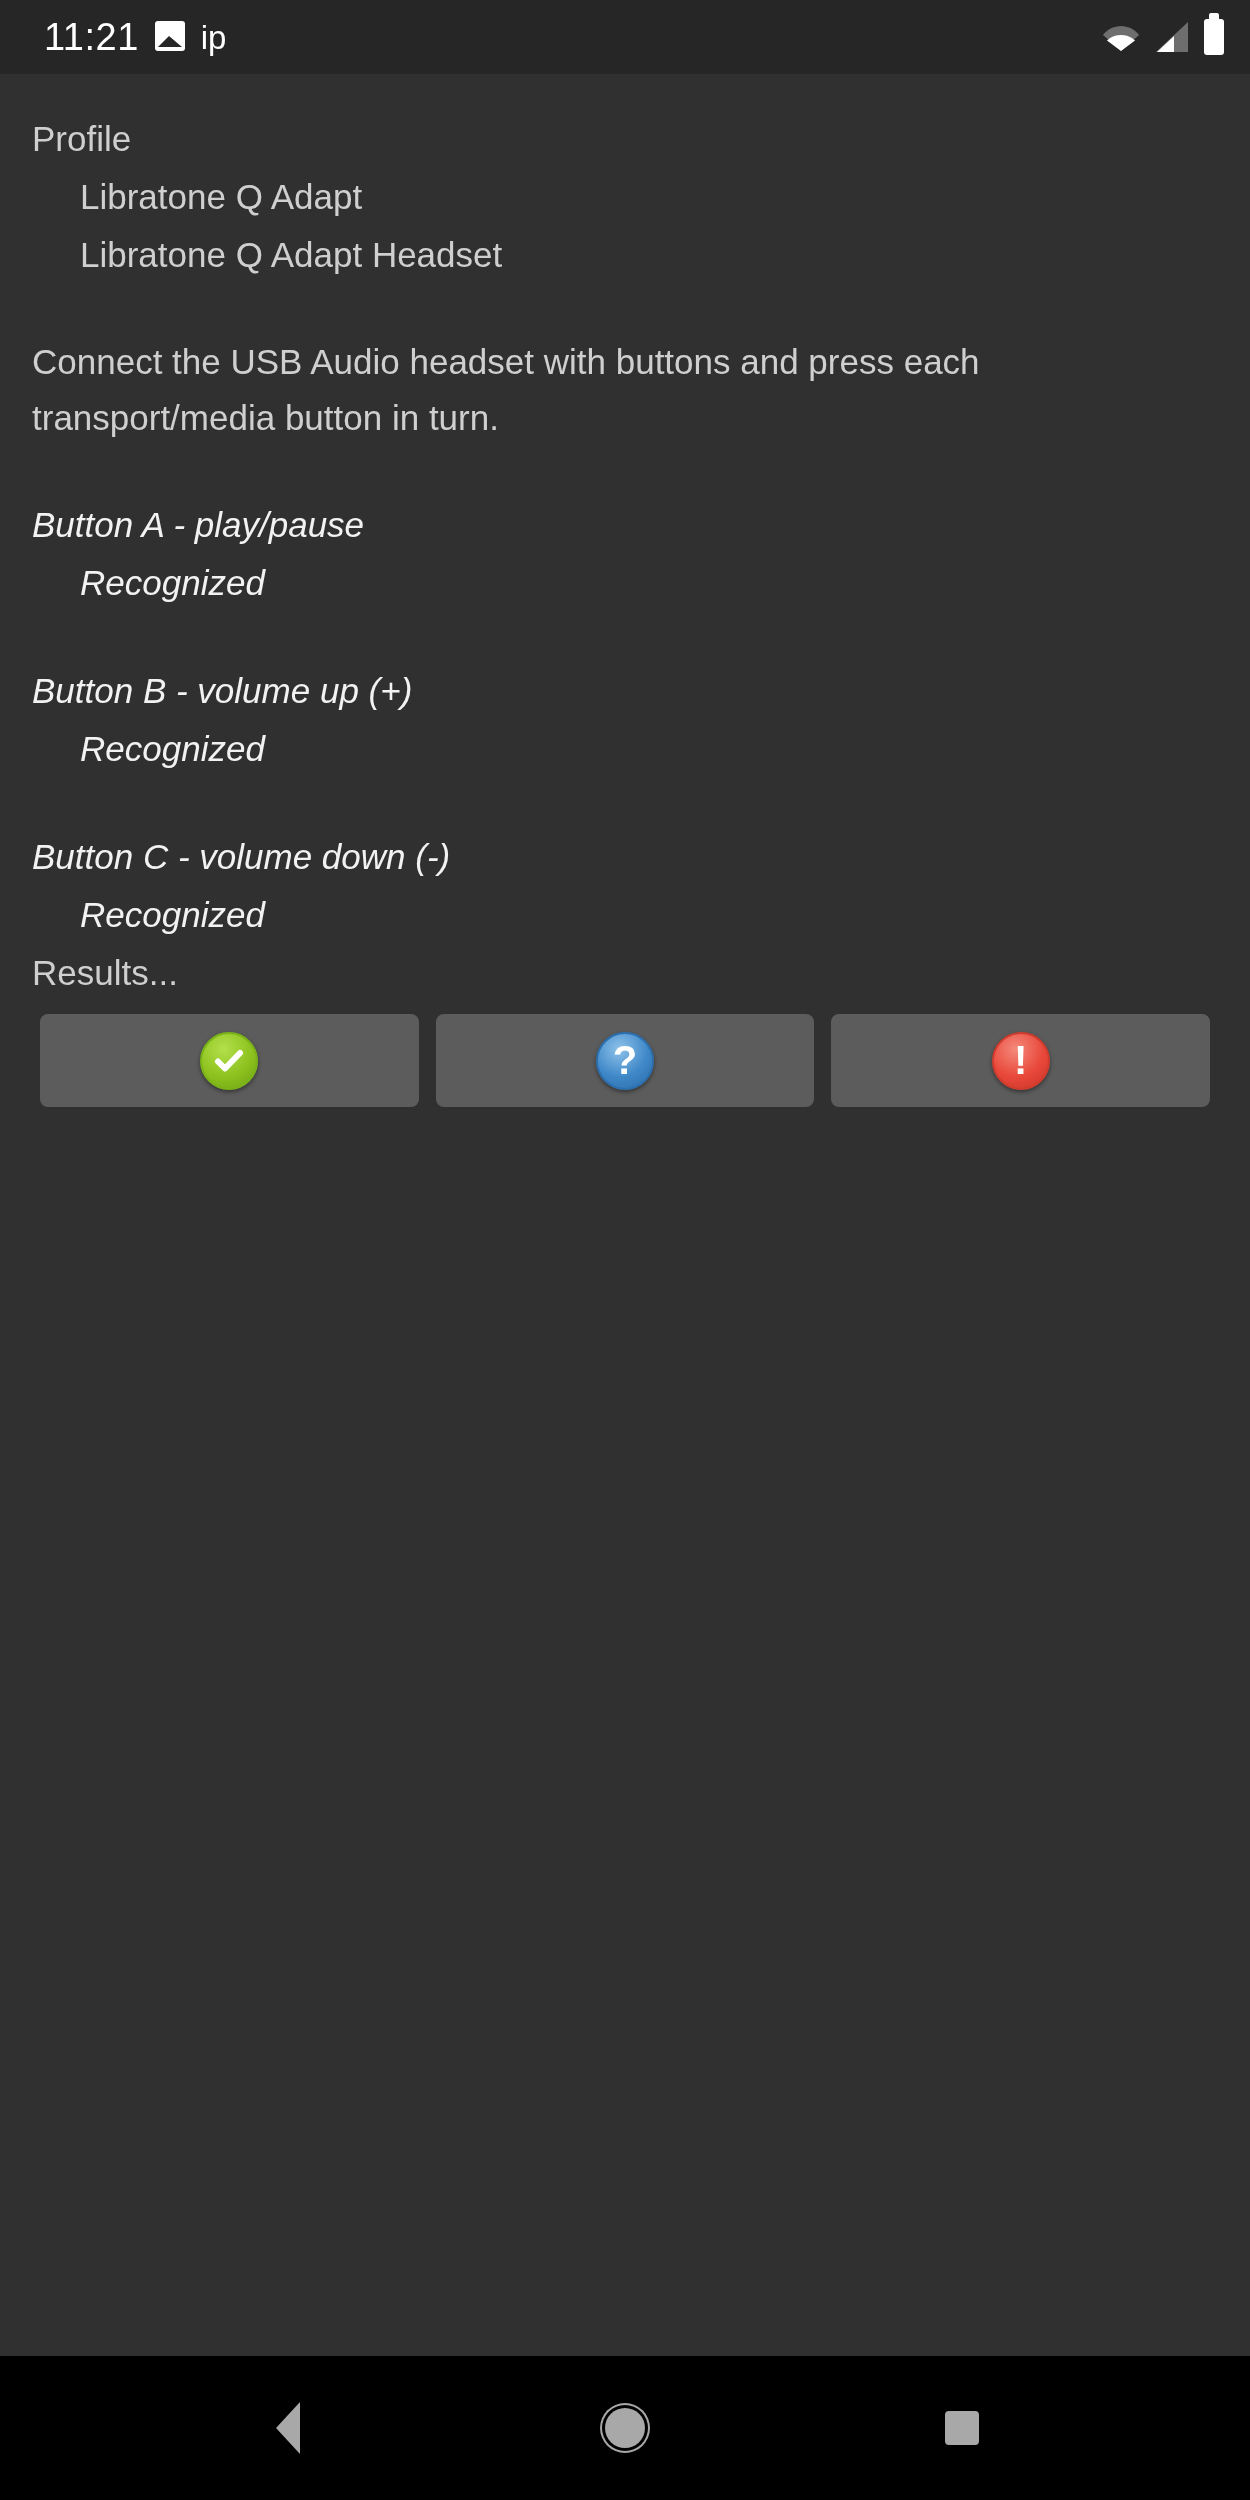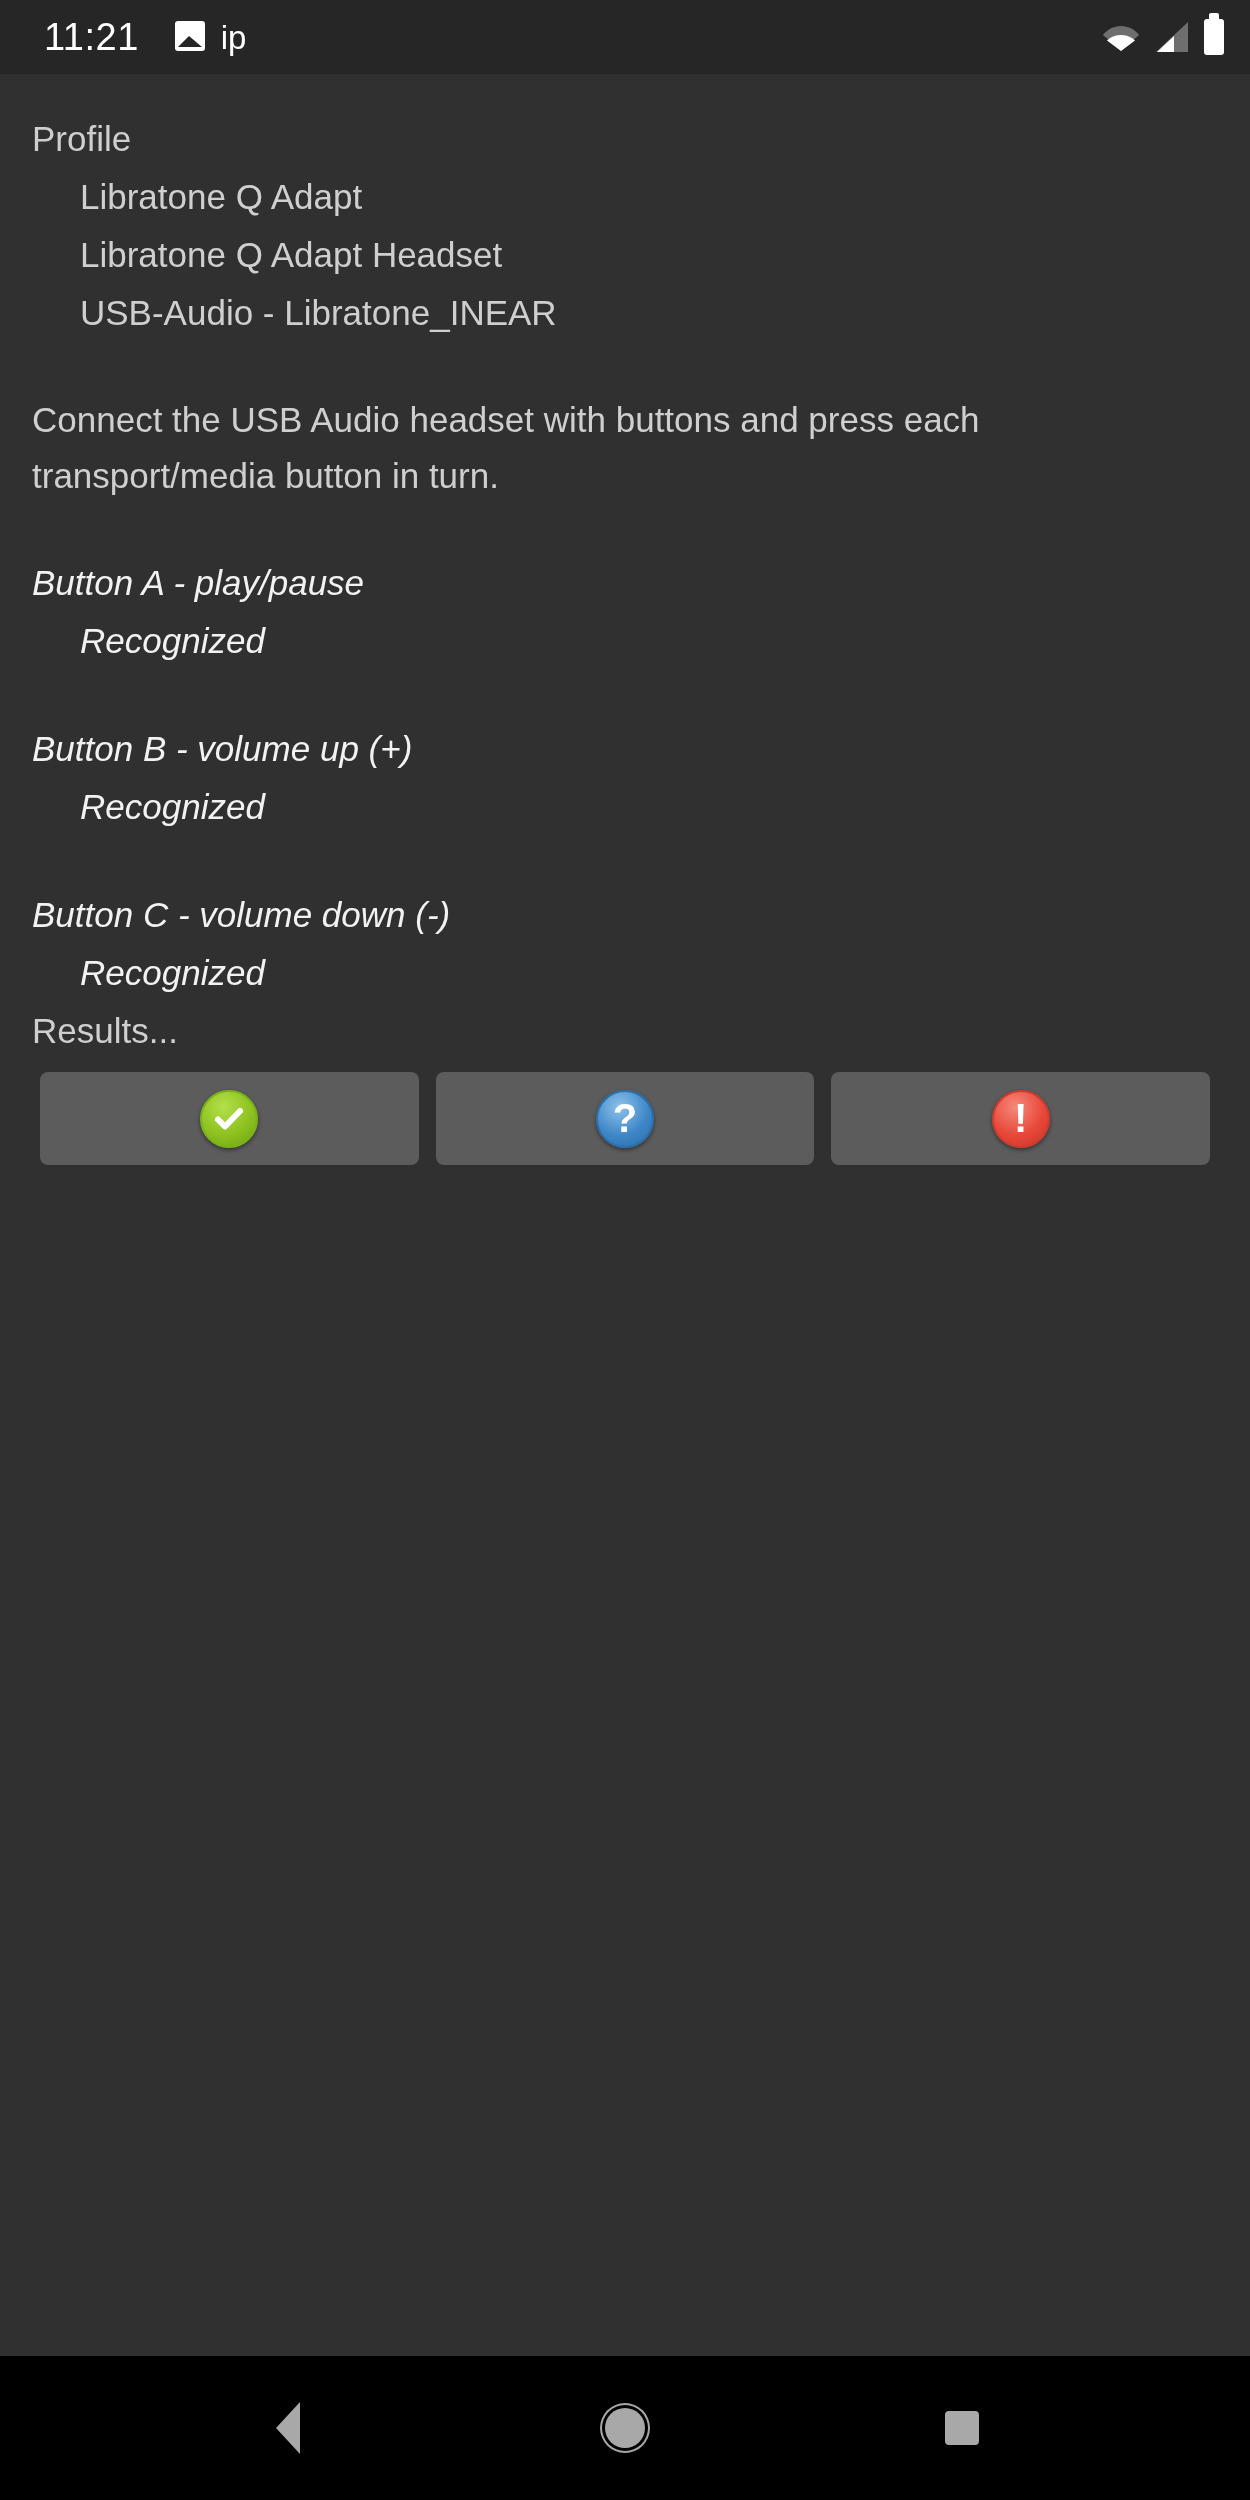--- a/index.html
+++ b/index.html
@@ -28,21 +28,21 @@
     background: #262626;
     display: flex;
     align-items: center;
     padding: 0 26px 0 44px;
     flex: 0 0 auto;
     box-sizing: border-box;
   }
   .status-left {
     display: flex;
     align-items: center;
-    gap: 36px;
+    gap: 16px;
   }
   .status-clock {
     color: #ffffff;
     font-size: 38px;
     letter-spacing: 0.5px;
     line-height: 1;
   }
   .status-notif-icons {
     display: flex;
     align-items: flex-start;
@@ -257,21 +257,20 @@
       <span class="battery-icon"></span>
     </div>
   </div>
 
 
   <div class="content">
 
     <div class="line">Profile</div>
     <div class="line indent">Libratone Q Adapt</div>
     <div class="line indent">Libratone Q Adapt Headset</div>
-    <div class="line indent">USB-Audio - Libratone_INEAR</div>
 
     <div class="gap-md"></div>
 
     <div class="line instruction">Connect the USB Audio headset with buttons and press each transport/media button in turn.</div>
 
     <div class="gap-md"></div>
 
     <div class="line bright">Button A - play/pause</div>
     <div class="line indent bright">Recognized</div>
 

